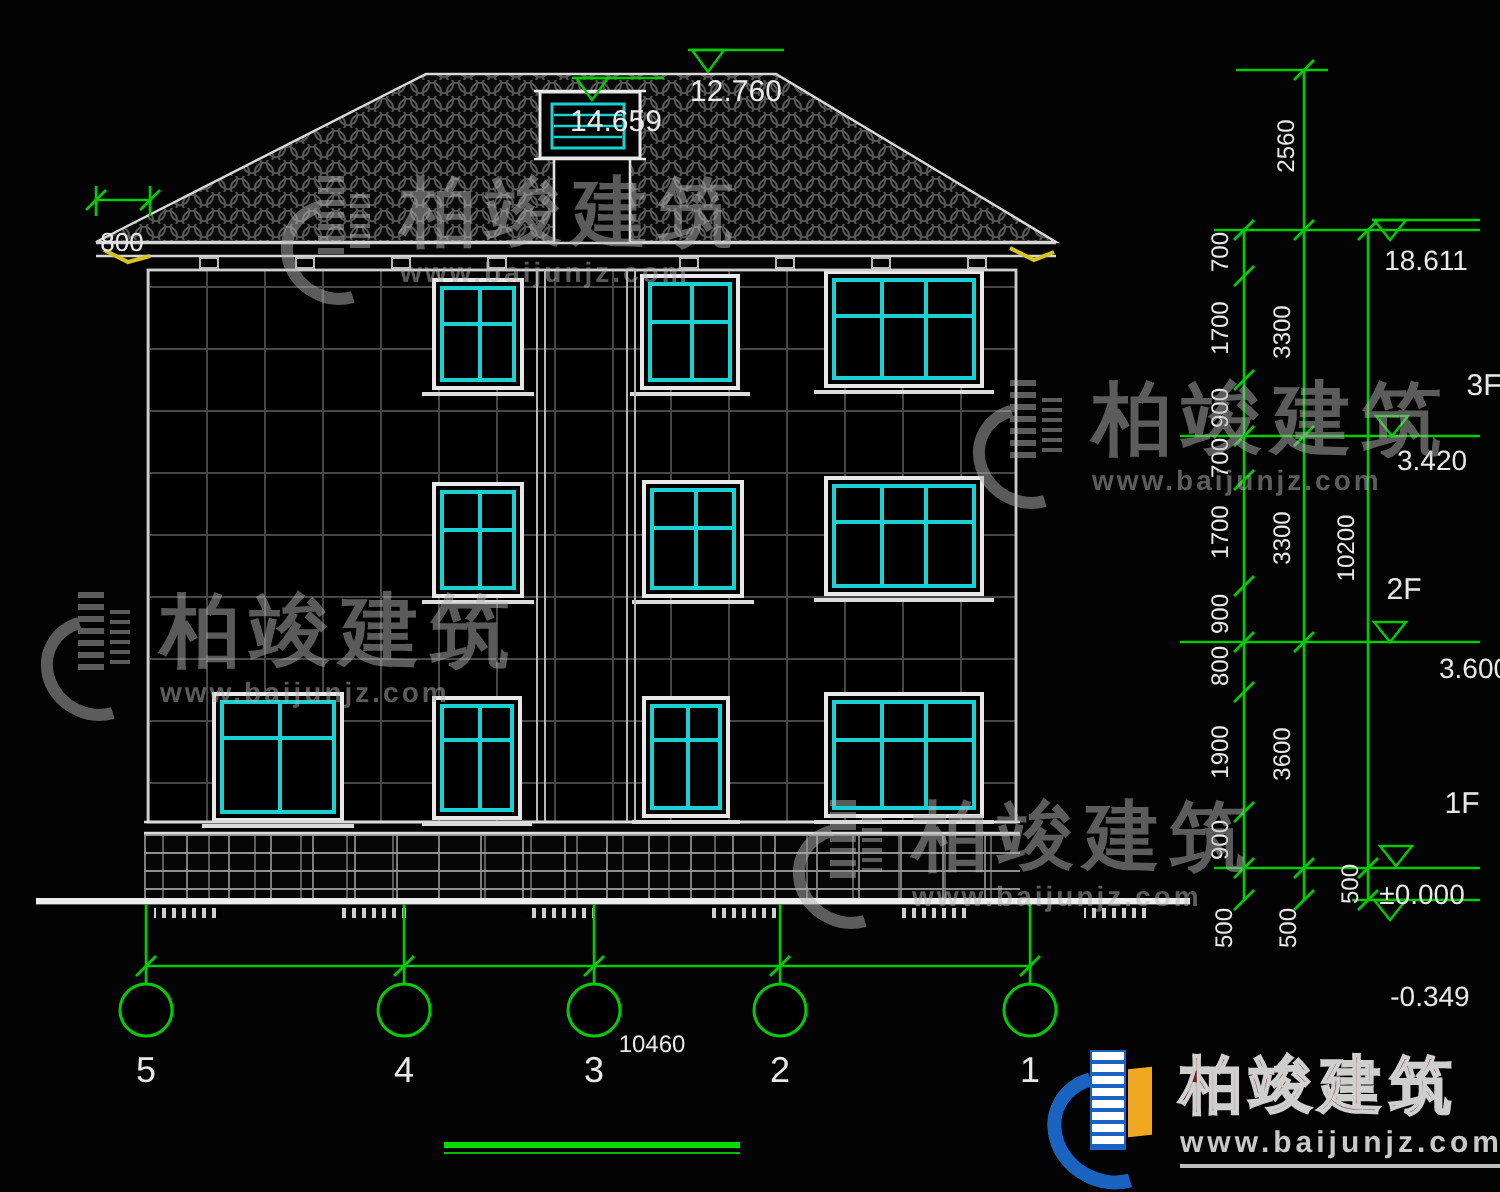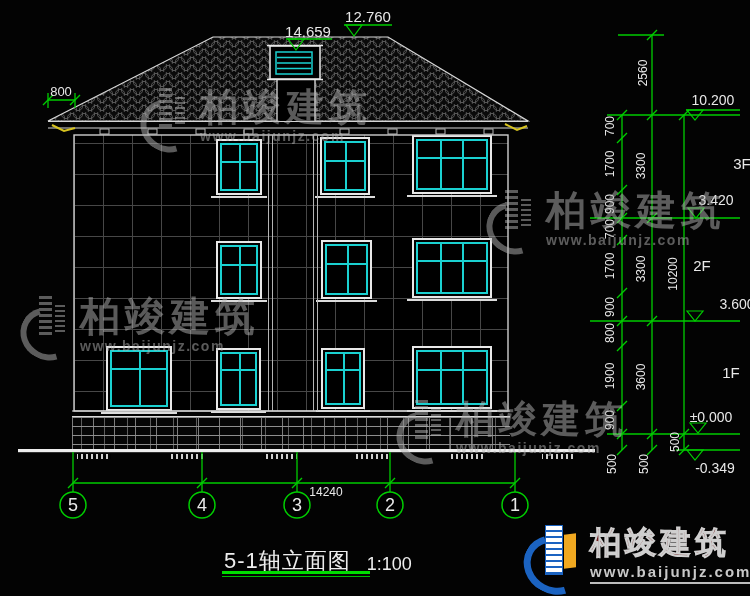--- a/index.html
+++ b/index.html
@@ -22,21 +22,21 @@
   .win{position:absolute;z-index:2;box-sizing:border-box;border:2px solid #e8e8e8;background:#000;padding:2px;}
   .win::after{content:"";position:absolute;left:-7px;right:-7px;bottom:-5px;height:2px;background:#dcdcdc;}
   .win-in{position:relative;width:100%;height:100%;box-sizing:border-box;border:2px solid #1ad1d1;}
   .mull{position:absolute;background:#1ad1d1;}
   .mv{top:0;bottom:0;width:2px;}
   .mh{left:0;right:0;height:2px;}
   
   svg.linework{position:absolute;left:0;top:0;z-index:3;}
   
   .hlbl,.vlbl{position:absolute;z-index:4;color:#e8e8e8;white-space:nowrap;line-height:1;}
-  .hlbl{transform:translate(-50%,-50%);}
+  .hlbl{transform:translate(-50%,-50%);margin-top:30px;}
   .vlbl{transform:translate(-50%,-50%) rotate(-90deg);}
   .s12{font-size:12px;} .s13{font-size:13px;} .s14{font-size:14px;} .s15{font-size:15px;}
   .s18{font-size:18px;}
   .title-row{position:absolute;left:224px;top:546px;z-index:4;display:flex;align-items:flex-end;color:#ededed;}
   .title-name{font-size:22px;letter-spacing:1px;}
   .title-scale{font-size:18px;margin-left:16px;margin-bottom:1px;}
   .uline1{position:absolute;left:222px;top:571px;width:148px;height:3px;background:#00dd00;z-index:4;}
   .uline2{position:absolute;left:222px;top:576px;width:148px;height:1px;background:#00bb00;z-index:4;}
   
   .wm{position:absolute;z-index:5;opacity:.5;color:#b4b4b4;display:flex;gap:6px;pointer-events:none;}
@@ -236,37 +236,33 @@
   <div class="vlbl s12" style="left:641px;top:377px">3600</div>
   <div class="vlbl s12" style="left:644px;top:464px">500</div>
 
   <div class="vlbl s12" style="left:673px;top:274px">10200</div>
   <div class="vlbl s12" style="left:675px;top:442px">500</div>
 
   <div class="hlbl s15" style="left:742px;top:163px">3F</div>
   <div class="hlbl s15" style="left:702px;top:265px">2F</div>
   <div class="hlbl s15" style="left:731px;top:372px">1F</div>
 
-  <div class="hlbl s14" style="left:713px;top:100px">10.200</div>
+  <div class="hlbl s14" style="left:713px;top:100px">18.611</div>
   <div class="hlbl s14" style="left:716px;top:200px">3.420</div>
   <div class="hlbl s14" style="left:737px;top:304px">3.600</div>
   <div class="hlbl s14" style="left:711px;top:417px">±0.000</div>
   <div class="hlbl s14" style="left:715px;top:468px">-0.349</div>
 
   <div class="hlbl s18" style="left:73px;top:505px">5</div>
   <div class="hlbl s18" style="left:202px;top:505px">4</div>
   <div class="hlbl s18" style="left:297px;top:505px">3</div>
   <div class="hlbl s18" style="left:390px;top:505px">2</div>
   <div class="hlbl s18" style="left:515px;top:505px">1</div>
-  <div class="hlbl s12" style="left:326px;top:492px">14240</div>
-
-  <div class="title-row">
-    <span class="title-name">5-1轴立面图</span>
-    <span class="title-scale">1:100</span>
-  </div>
+  <div class="hlbl s12" style="left:326px;top:492px">10460</div>
+
   <div class="uline1"></div>
   <div class="uline2"></div>
 
   <div class="wm" style="left:140px;top:88px">
     <div class="wm-logo">
       <div class="wm-arc"></div>
         <div class="wm-b1"></div>
         <div class="wm-b2"></div>
     </div>
     <div class="wm-col">

